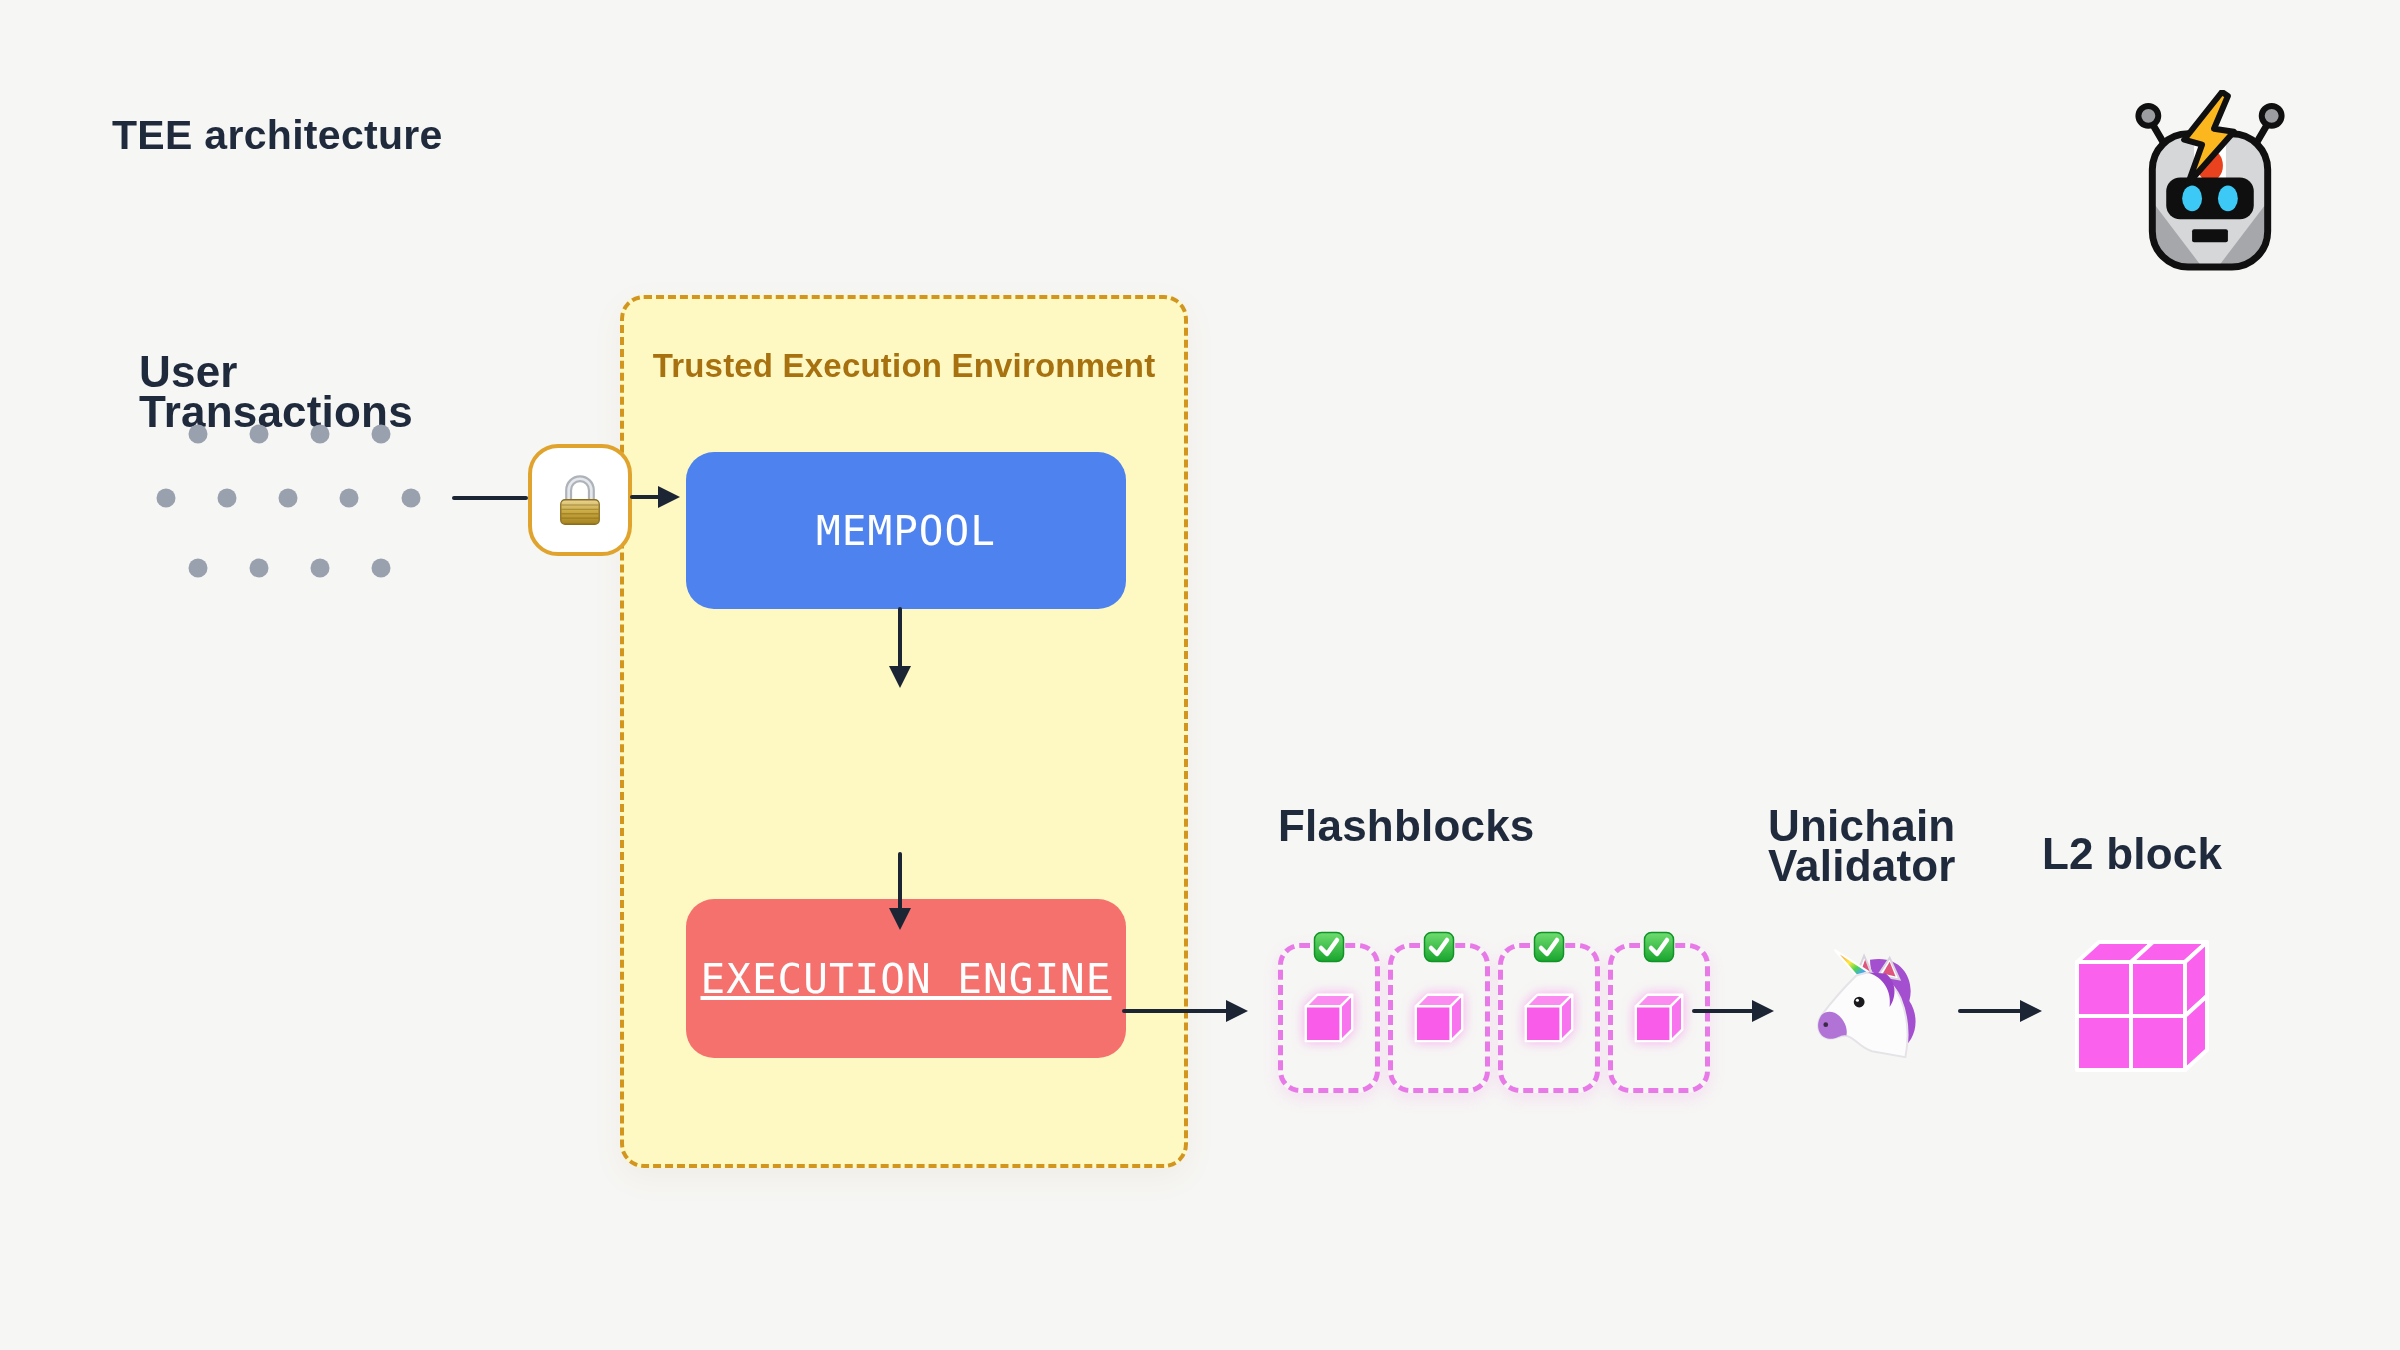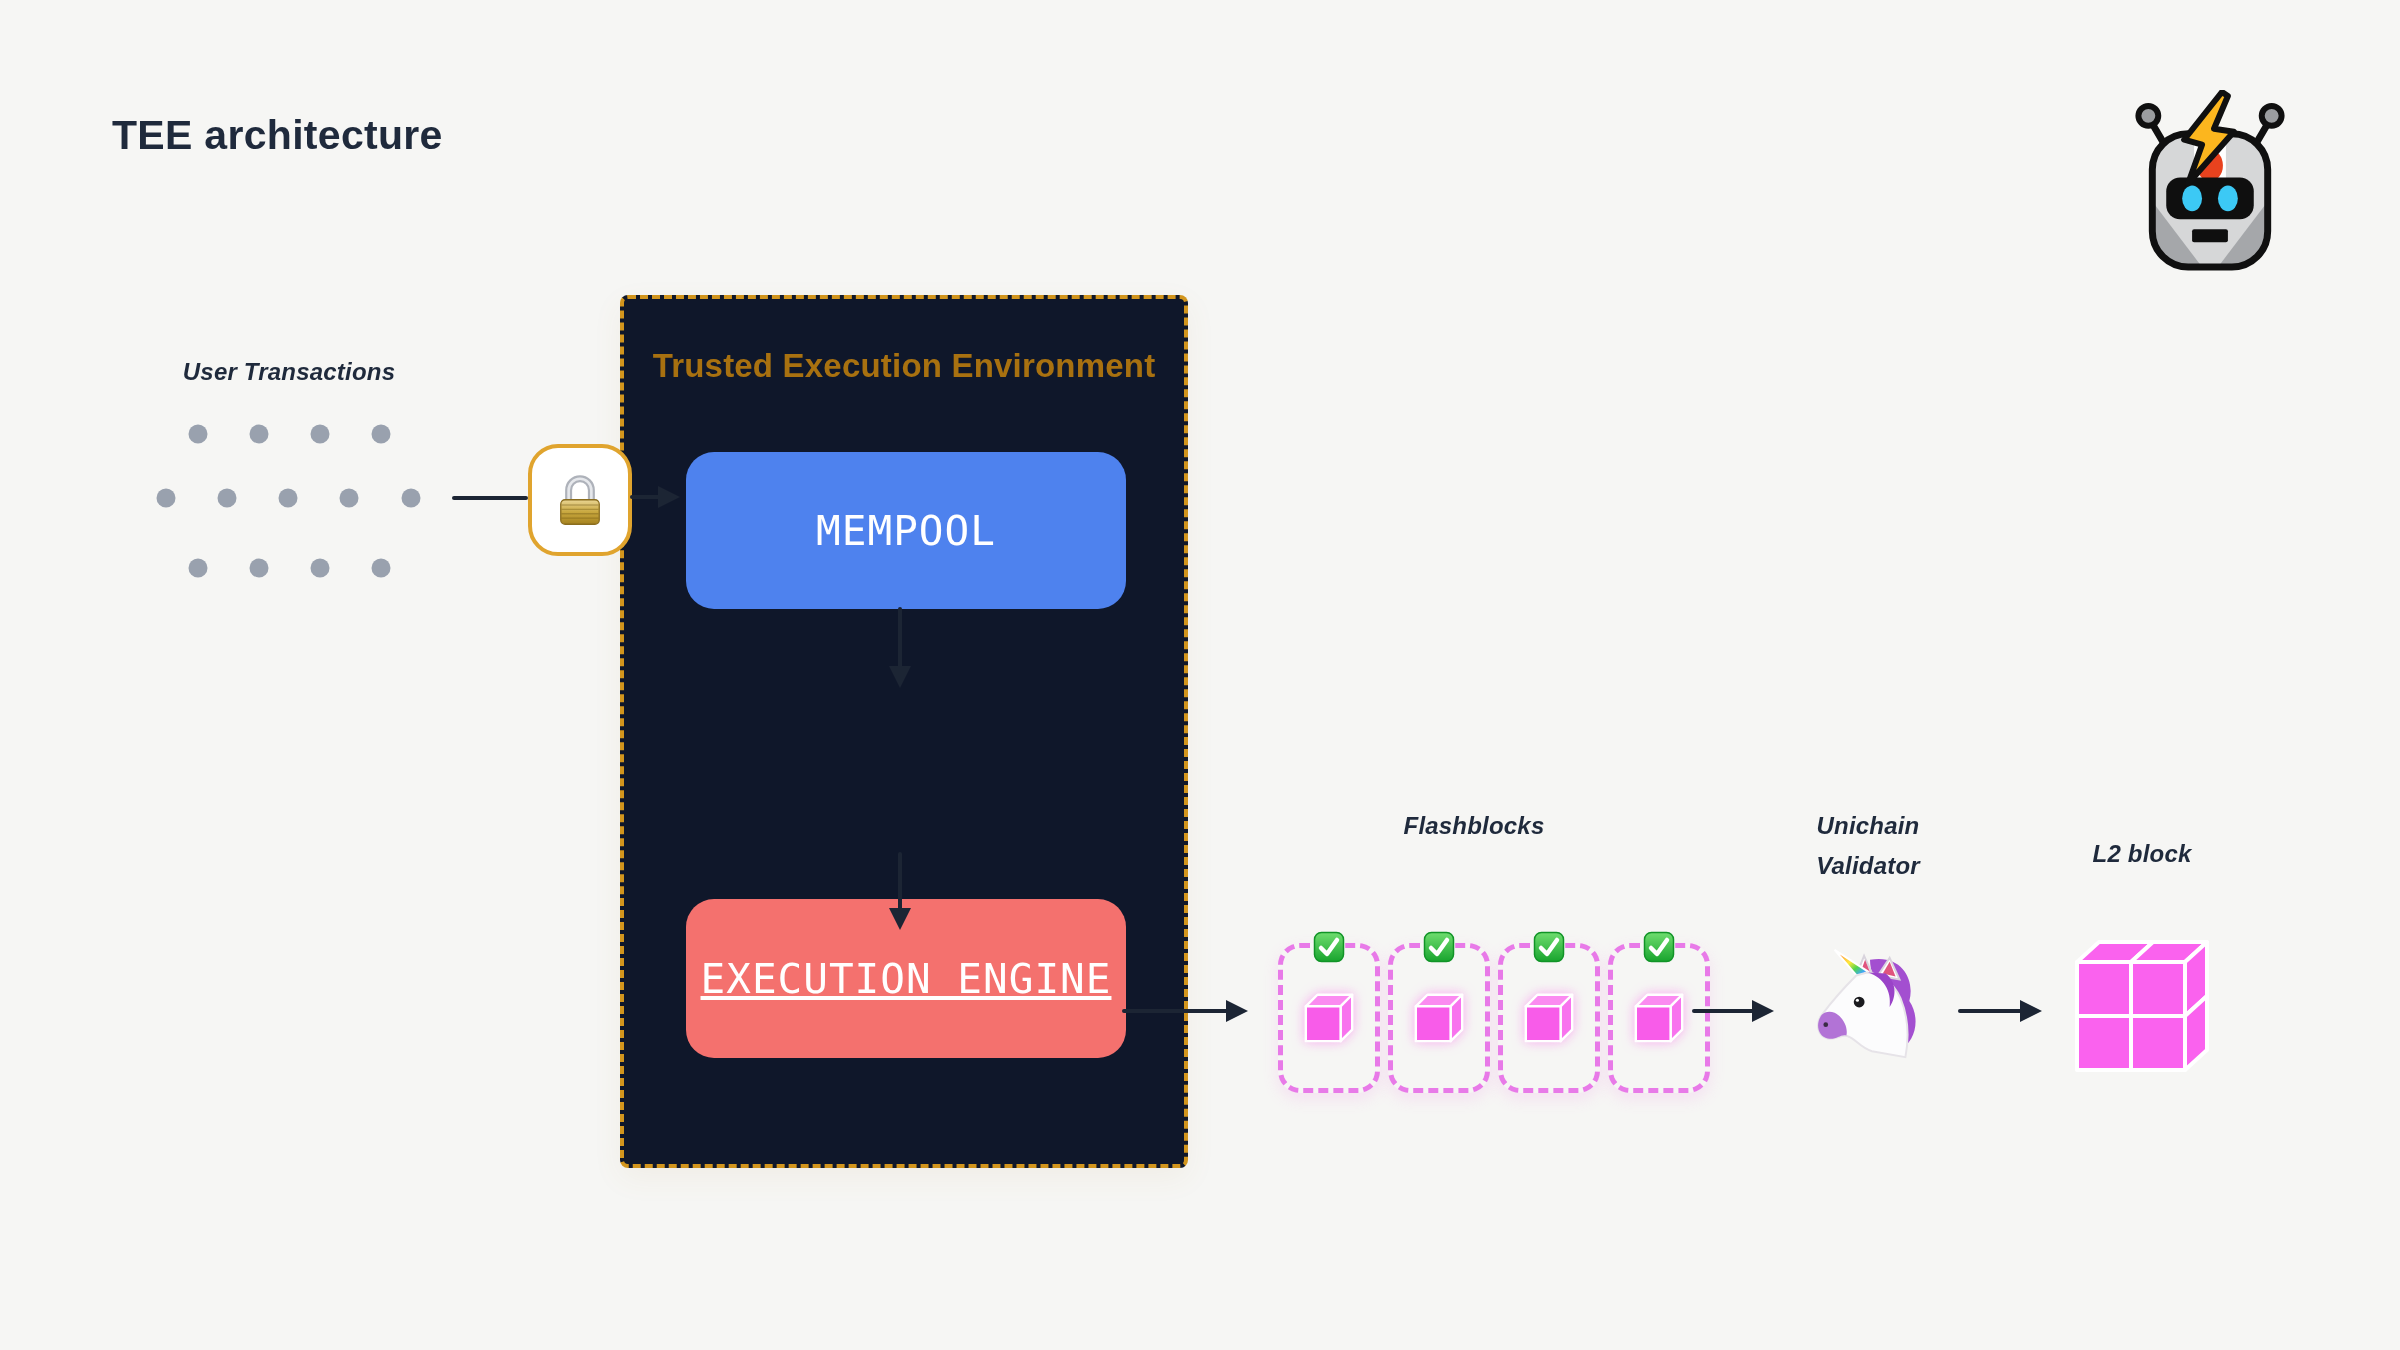--- a/index.html
+++ b/index.html
@@ -4,39 +4,39 @@
 <style>
   html,body{margin:0;padding:0;}
   body{
     width:2400px;height:1350px;position:relative;overflow:hidden;
     background:#f6f6f4;
     font-family:"Liberation Sans", sans-serif;
     color:#1f2a3c;
   }
   .abs{position:absolute;}
   .label{
-    font-weight:bold;font-size:24px;line-height:40px;color:#1f2a3c;
-    text-align:center;letter-spacing:.2px;font-style:italic;
+    font-weight:bold;font-size:44px;line-height:40px;color:#1f2a3c;
+    letter-spacing:.2px;
   }
   .page-title{
     font-weight:bold;font-size:41px;color:#1f2a3c;letter-spacing:.3px;
   }
   
   .hline{position:absolute;height:4px;background:#1c2534;border-radius:2px;}
   .vline{position:absolute;width:4px;background:#1c2534;border-radius:2px;}
   .head-right{position:absolute;width:0;height:0;
     border-top:11px solid transparent;border-bottom:11px solid transparent;
     border-left:22px solid #1c2534;}
   .head-down{position:absolute;width:0;height:0;
     border-left:11px solid transparent;border-right:11px solid transparent;
     border-top:22px solid #1c2534;}
   
   .tee-box{
     position:absolute;left:620px;top:295px;width:560px;height:865px;
-    border:4px dashed #d2951d;border-radius:8px;background:#0f172a;
+    border:4px dashed #d2951d;border-radius:24px;background:#fef9c3;
     box-shadow:0 10px 30px rgba(170,130,50,.07);
   }
   .tee-title{
     position:absolute;left:0;top:48px;width:100%;text-align:center;
     font-weight:bold;font-size:33px;color:#a87110;letter-spacing:.2px;
   }
   .stage{
     position:absolute;left:62px;width:440px;border-radius:28px;
     display:flex;align-items:center;justify-content:center;
     color:#ffffff;font-family:"DejaVu Sans Mono", monospace;

